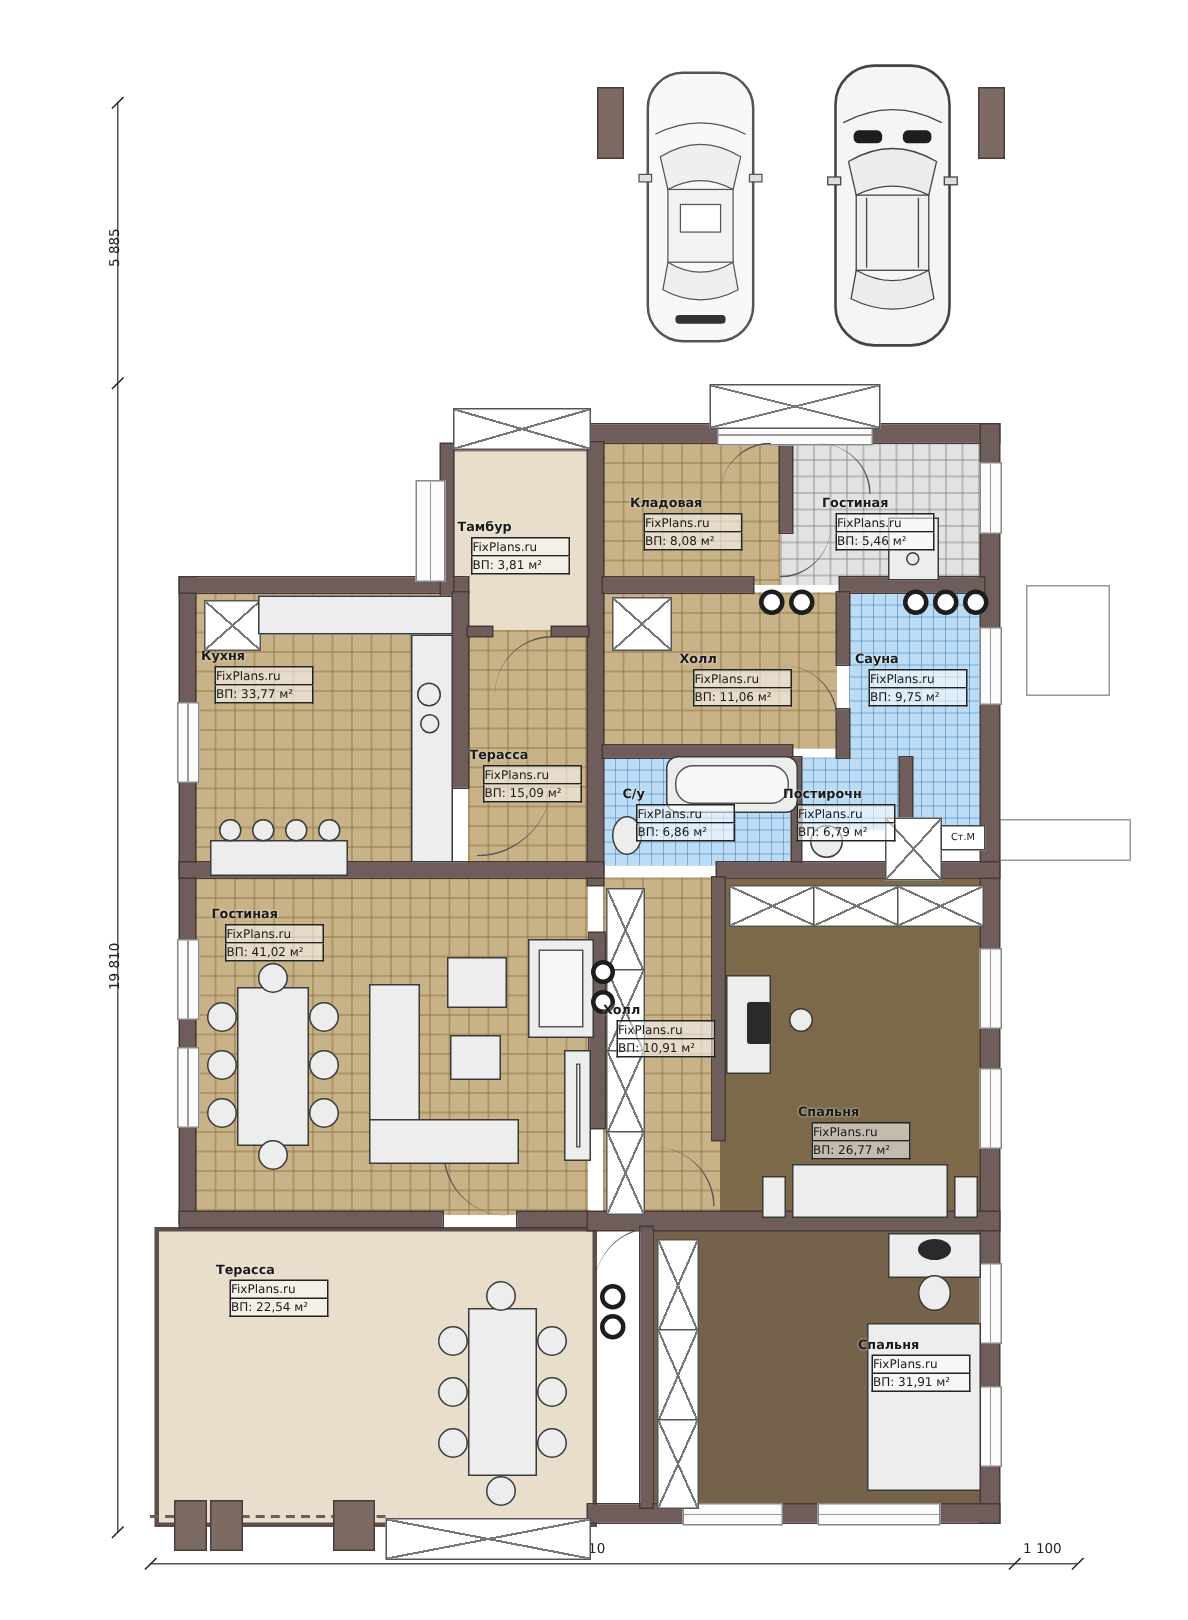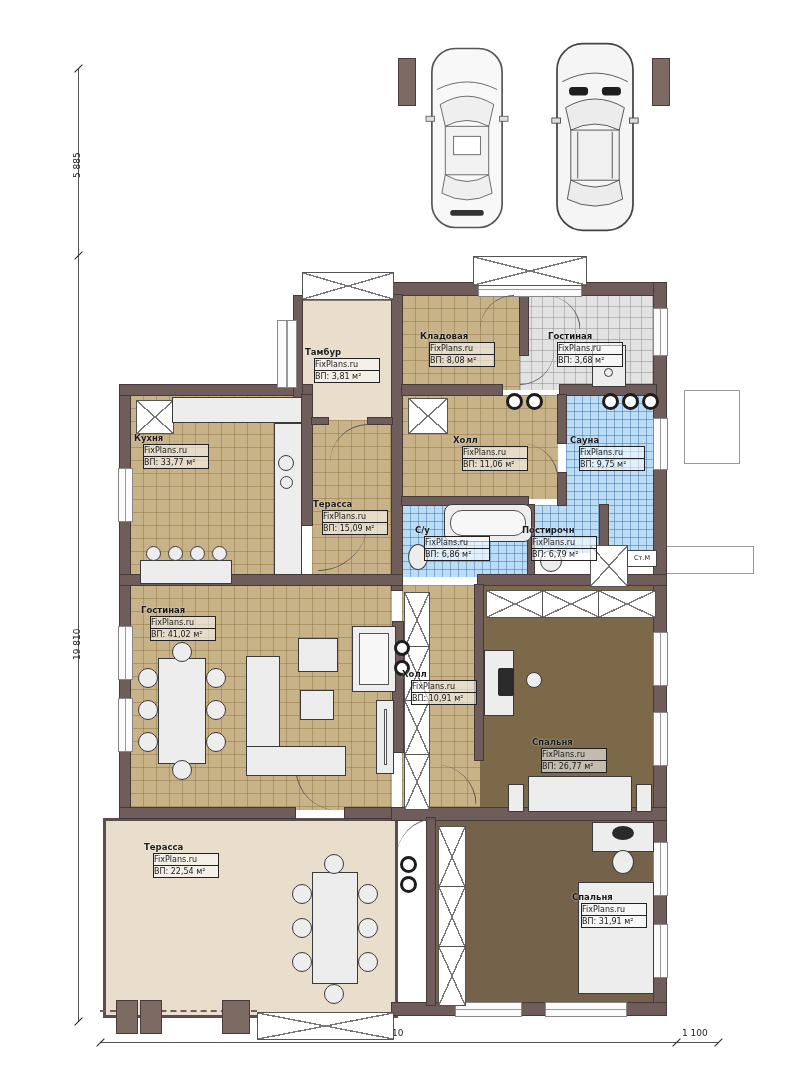--- a/index.html
+++ b/index.html
@@ -287,21 +287,21 @@
       <div class="rl-area">ВП: 3,81 м²</div>
   </div>
   <div class="room-label" style="left:420px;top:332px">
     <div class="rl-name">Кладовая</div>
       <div class="rl-brand">FixPlans.ru</div>
       <div class="rl-area">ВП: 8,08 м²</div>
   </div>
   <div class="room-label" style="left:548px;top:332px">
     <div class="rl-name">Гостиная</div>
       <div class="rl-brand">FixPlans.ru</div>
-      <div class="rl-area">ВП: 3,68 м²</div>
+      <div class="rl-area">ВП: 5,46 м²</div>
   </div>
   <div class="room-label" style="left:134px;top:434px">
     <div class="rl-name">Кухня</div>
       <div class="rl-brand">FixPlans.ru</div>
       <div class="rl-area">ВП: 33,77 м²</div>
   </div>
   <div class="room-label" style="left:453px;top:436px">
     <div class="rl-name">Холл</div>
       <div class="rl-brand">FixPlans.ru</div>
       <div class="rl-area">ВП: 11,06 м²</div>

